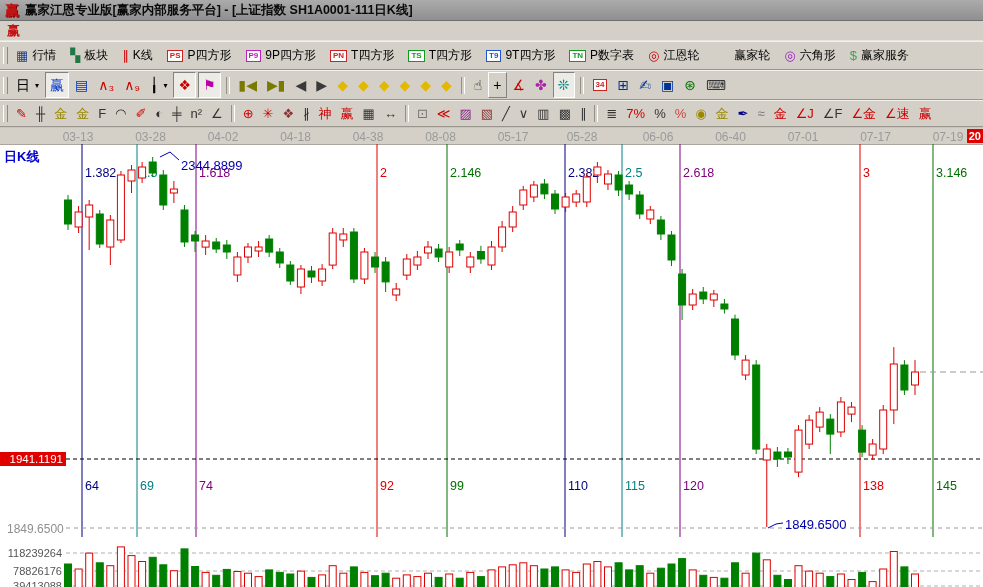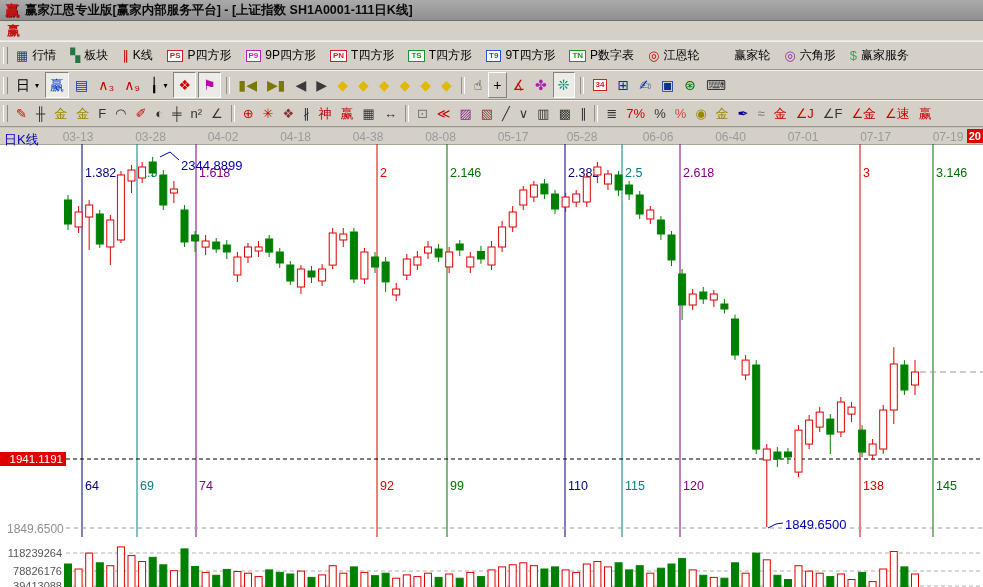--- a/index.html
+++ b/index.html
@@ -29,21 +29,21 @@
   .tbtn.circle .ticon{border-radius:50%;padding:2px 1px;font-style:italic;margin-top:44px;}
   .tbtn.arrow::after{content:"▾";font-size:8px;color:#000;margin-left:1px;}
   .tlabel{font-size:12px;color:#000;white-space:nowrap;}
   .tsep{width:2px;height:17px;border-left:1px solid #948f87;border-right:1px solid #fff;margin:0 3px;flex:none;}
   .chart-wrap{position:relative;width:983px;height:467px;background:#fff;}
   .axisbar{position:absolute;top:0;left:0;right:0;height:16px;background:#d4d0c8;
            border-bottom:1px solid #aaa69e;border-top:1px solid #c8c4bc;}
   .axis-date{position:absolute;top:2px;color:#9a9a9a;font-size:12px;transform:translateX(-50%);white-space:nowrap;}
   .axis-last{position:absolute;right:0;top:1px;background:#e00000;color:#fff;font-size:11px;
              padding:0 2px;height:14px;line-height:14px;font-weight:bold;}
-  .kline-label{position:absolute;left:4px;top:4px;color:#0000cc;font-weight:normal;font-size:13px;z-index:5;}
+  .kline-label{position:absolute;left:4px;top:21px;color:#0000cc;font-weight:bold;font-size:13px;z-index:5;}
   svg text{font-family:"Liberation Sans","DejaVu Sans",sans-serif;}
   .chart-svg{position:absolute;left:0;top:16px;}
 </style>
 </head>
 <body>
 
 <div class="titlebar">
   <span class="app-ico">赢</span>
   <span class="ttext">赢家江恩专业版[赢家内部服务平台] - [上证指数  SH1A0001-111日K线]</span>
 </div>

